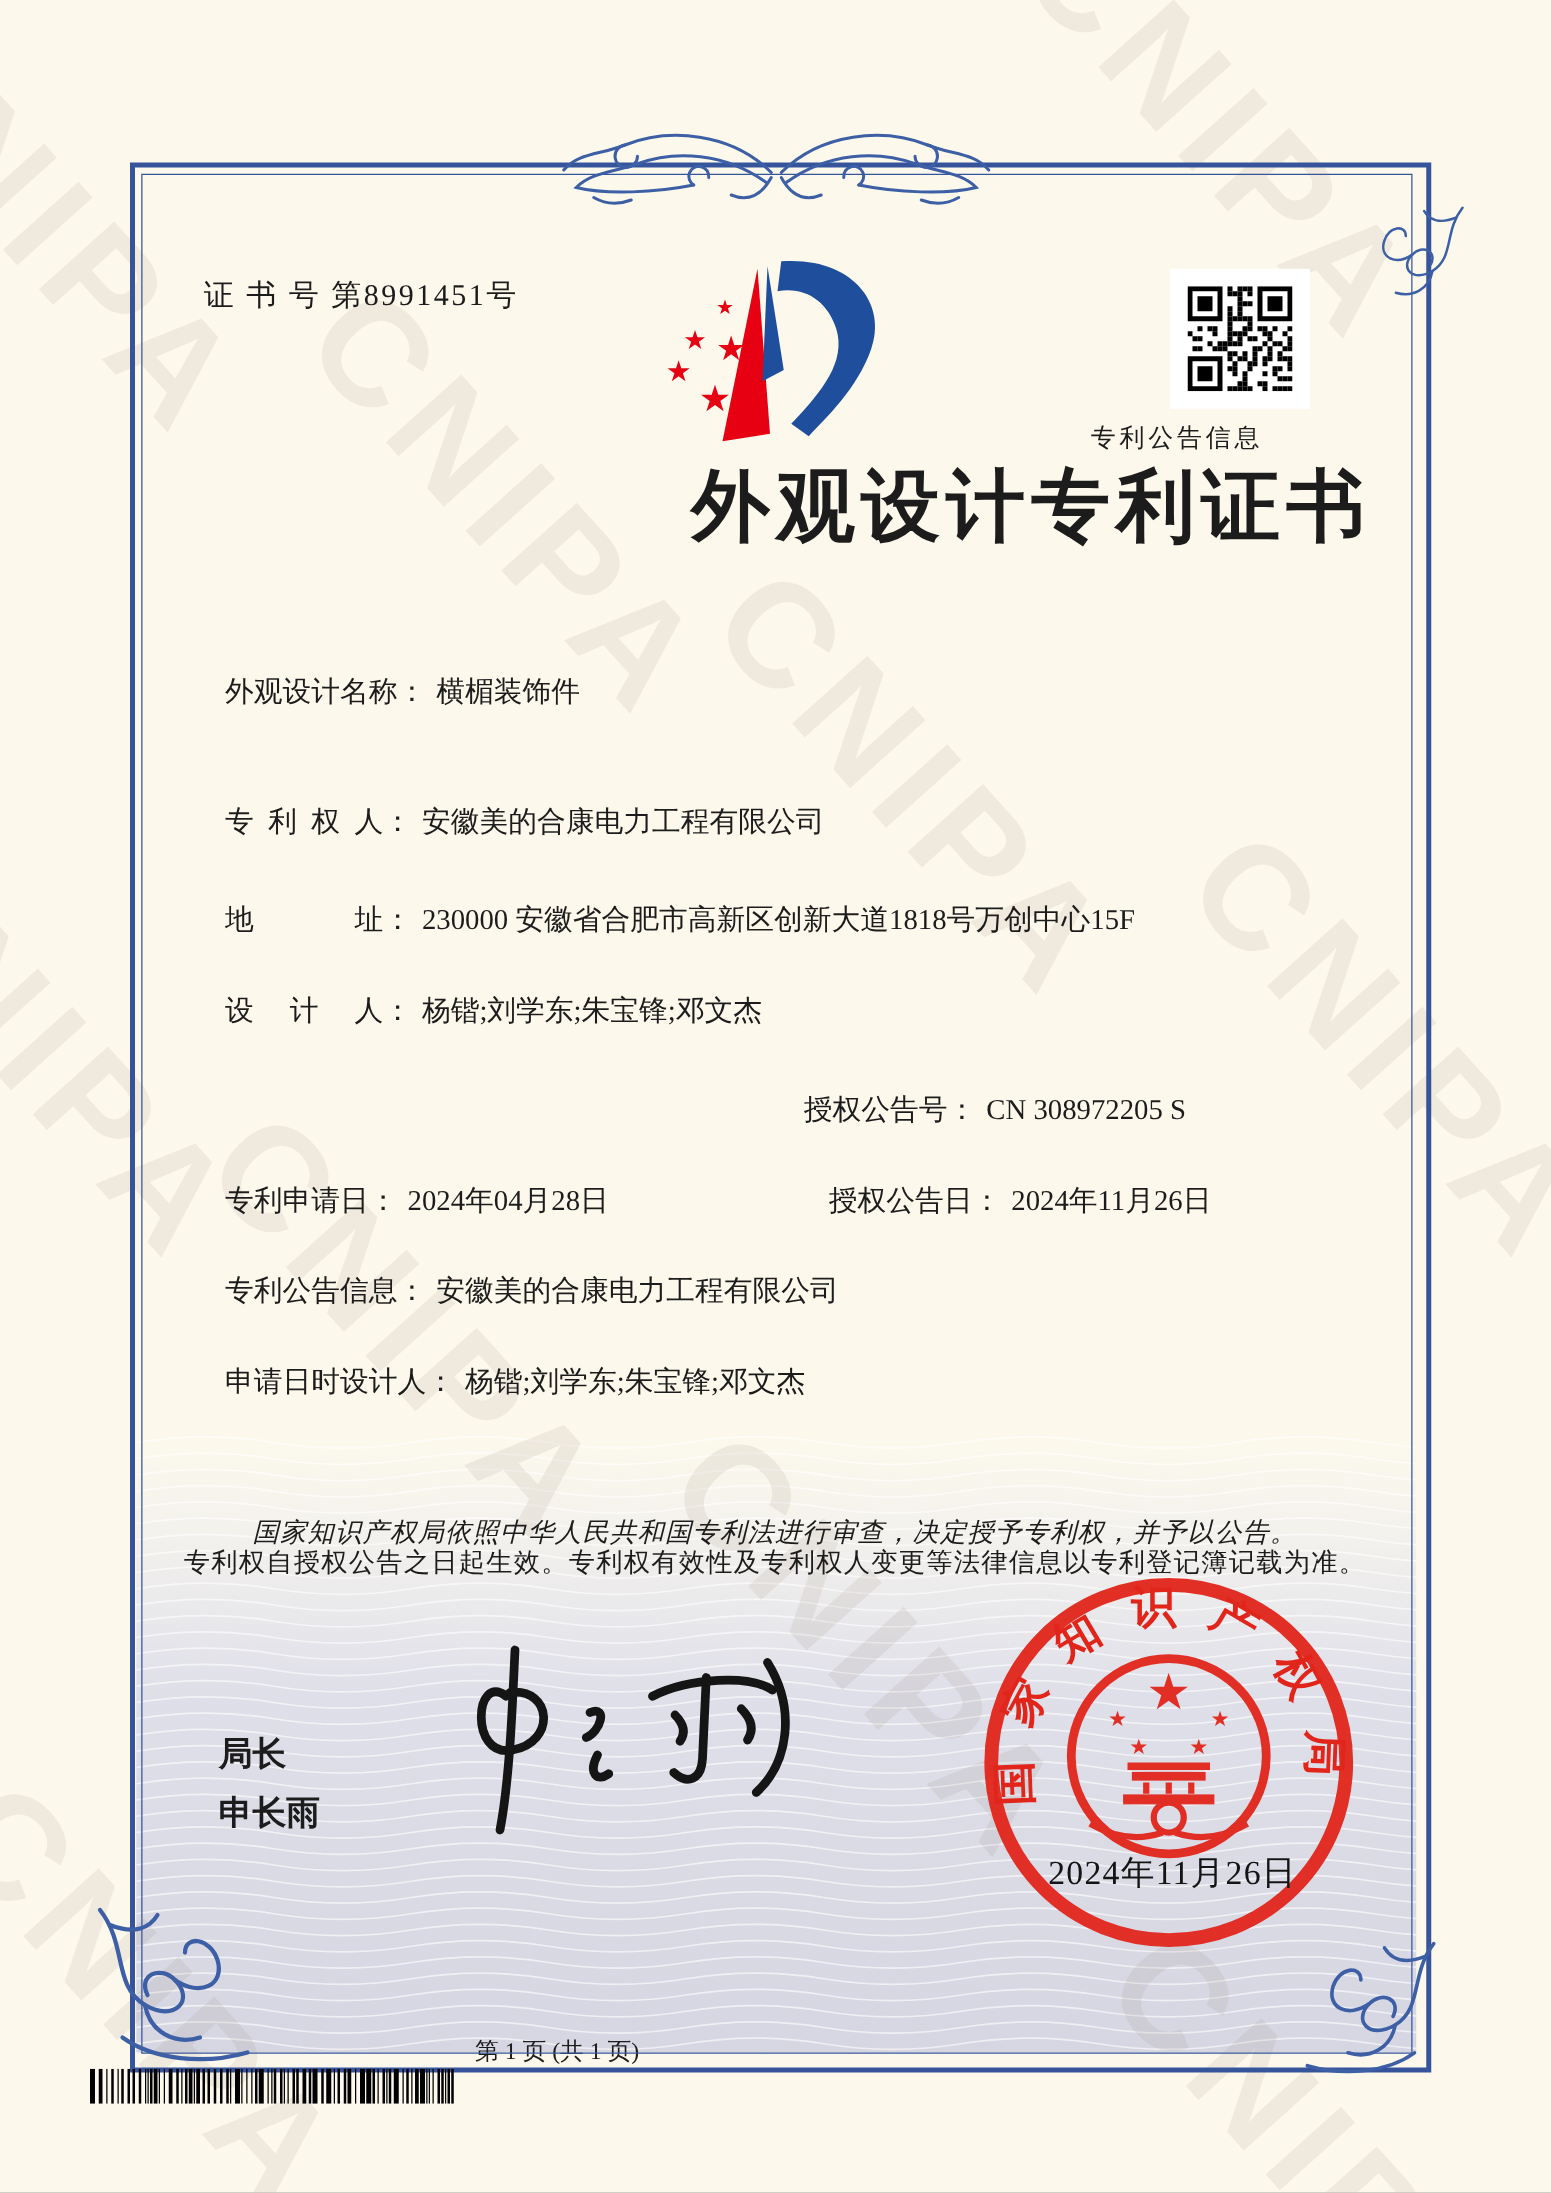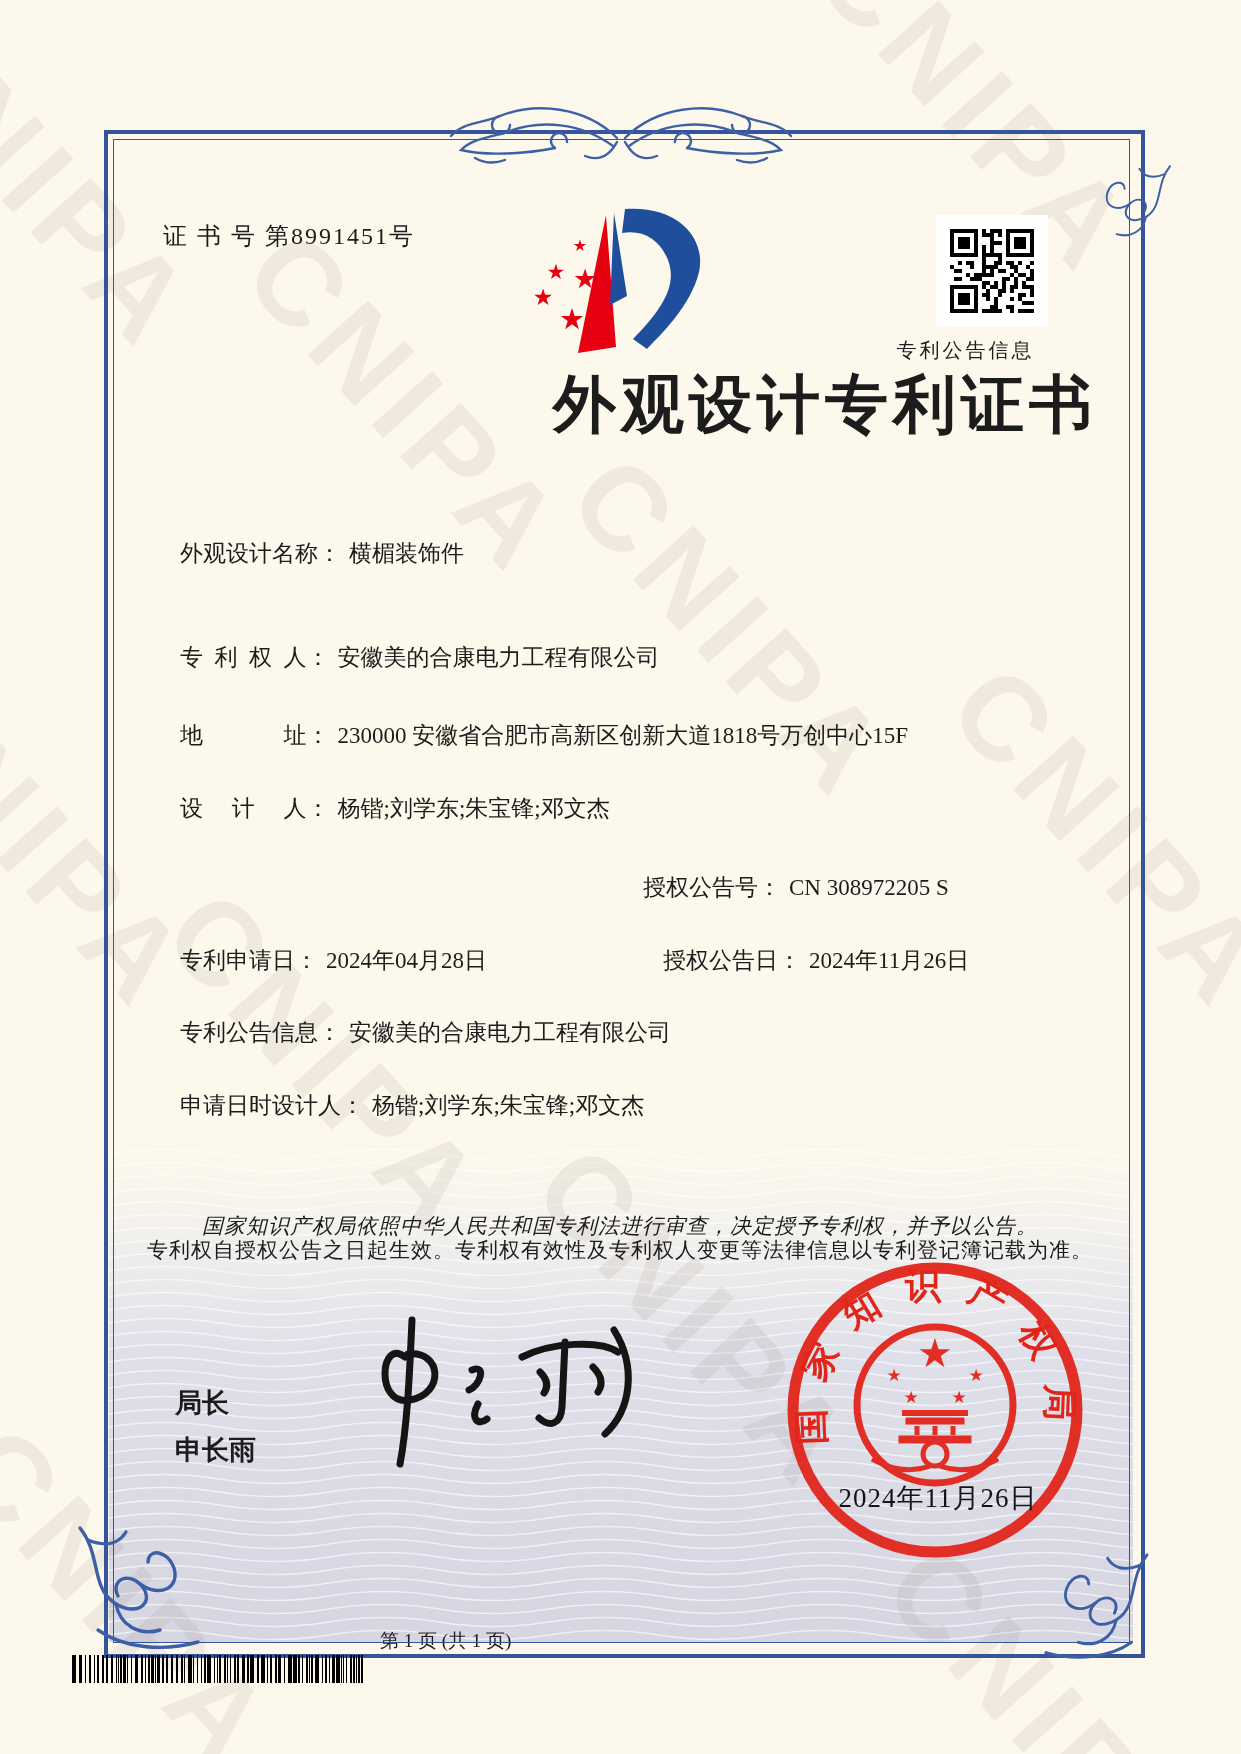--- a/index.html
+++ b/index.html
@@ -27,21 +27,21 @@
   .frame-outer{position:absolute; left:104px; top:130px; width:1033px; height:1520px;
     border:4px solid #36549b; z-index:4; pointer-events:none;}
   .frame-inner{position:absolute; left:113px; top:139px; width:1015px; height:1502px;
     border:1.5px solid #36549b; z-index:4; pointer-events:none;}
   .ornament{position:absolute; z-index:5; pointer-events:none;}
   
   .cert-number{position:absolute; left:163px; top:220px; font-size:24px; letter-spacing:2px; z-index:3;}
   .logo{position:absolute; left:530px; top:203px; z-index:3;}
   .qr-panel{position:absolute; left:936px; top:215px; width:112px; height:112px; background:#fff; z-index:3;}
   .qr-panel svg{position:absolute; left:14px; top:14px;}
-  .qr-caption{position:absolute; left:888px; top:337px; width:155px; text-align:center;
+  .qr-caption{position:absolute; left:864px; top:337px; width:155px; text-align:center;
     font-size:20px; letter-spacing:3px; z-index:3;}
   .doc-title{position:absolute; left:117px; top:362px; width:980px; text-align:right;
     font-size:63px; font-weight:bold; letter-spacing:5px; z-index:3;}
   
   .row{position:absolute; left:157px; font-size:23px; white-space:pre; z-index:3;}
   .row .lbl{white-space:pre;}
   .row .val{white-space:pre; margin-left:8px;}
   .r1{top:512px;} .r2{top:616px;} .r3{top:694px;} .r4{top:767px;}
   .r5{top:846px;} .r5b{left:620px; top:846px;}
   .r6{top:919px;} .r6b{left:640px; top:919px;text-align:right;}

